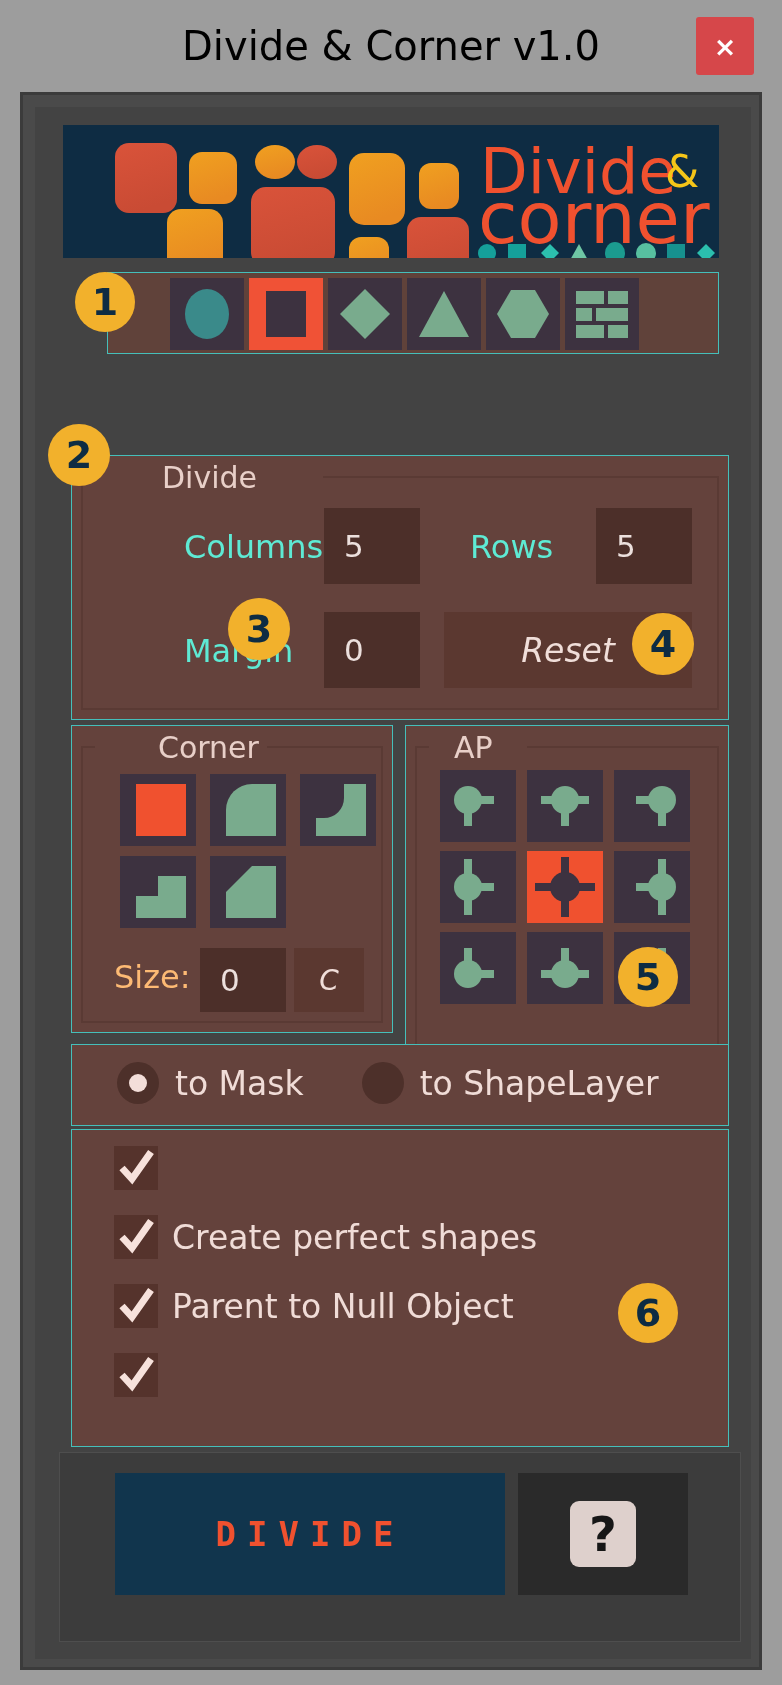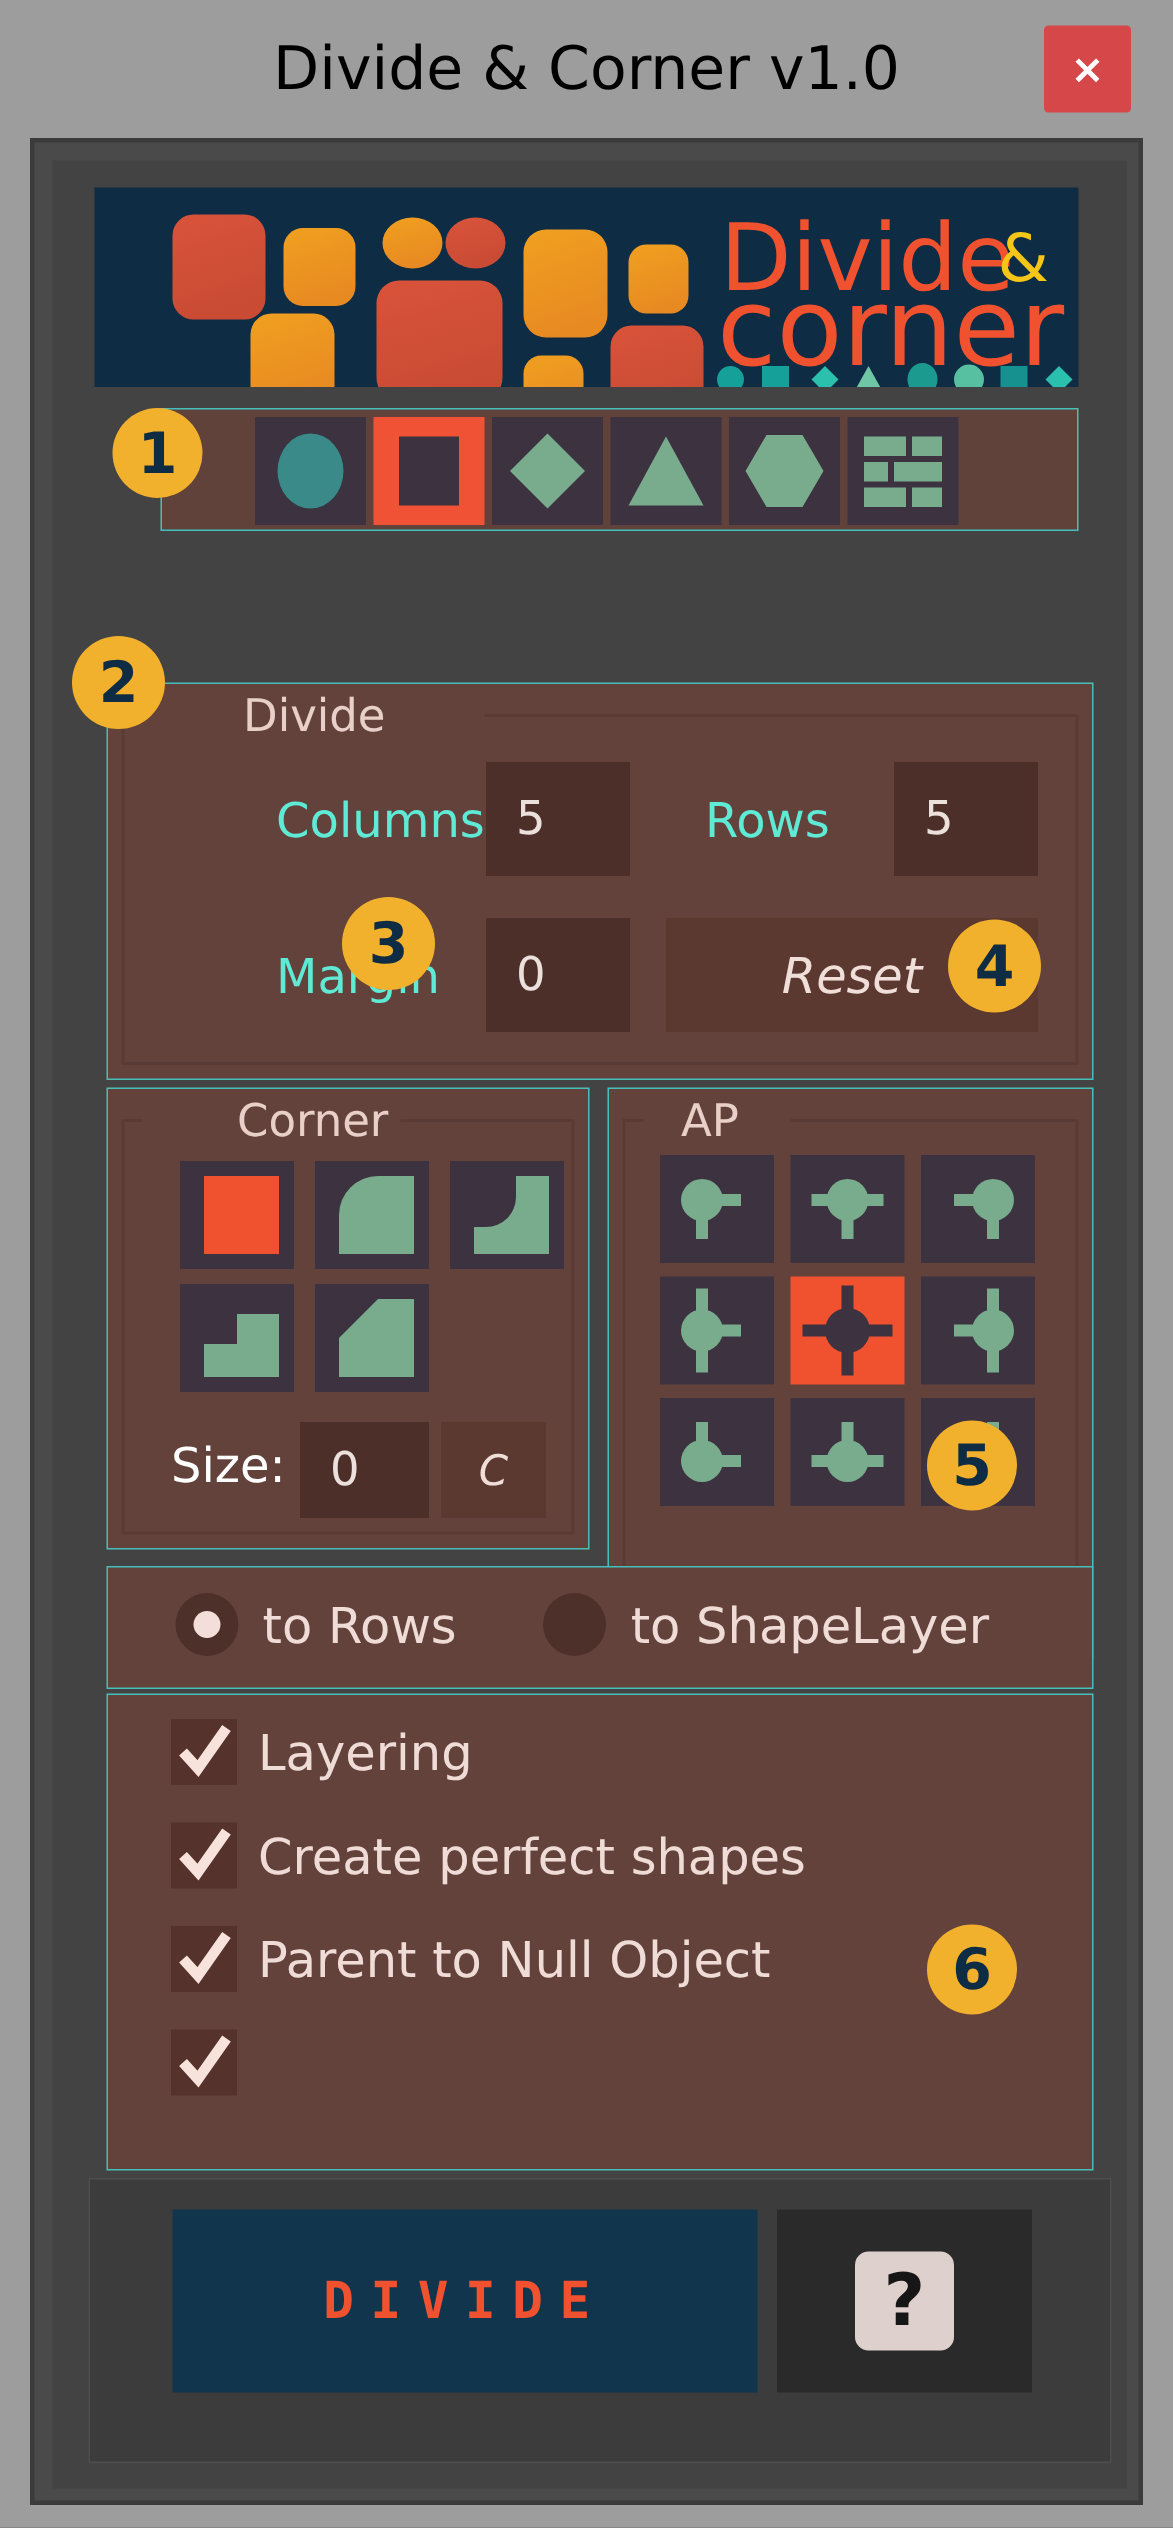--- a/index.html
+++ b/index.html
@@ -160,21 +160,21 @@
     background: #3d3240;
     cursor: pointer;
     position: relative;
     overflow: hidden;
   }
   .corner-cell svg { position: absolute; left: 0; top: 0; }
 
   .size-label {
     position: absolute;
     left: 42px; top: 232px;
-    color: #ffffff;
+    color: #fdba74;
     font-size: 32px;
   }
 
   
   #ap-group { left: 370px; top: 618px; width: 324px; height: 380px; text-decoration: underline; }
   #ap-group .group-frame::after { left: 110px; right: 0; width: auto; }
   #ap-group .group-label { left: 40px; }
 
   .ap-grid {
     position: absolute;
@@ -530,36 +530,35 @@
       </div>
 
     </div>
   </div>
 
   <div id="mode-group">
     <div class="radio-row">
       <div class="radio">
         <div class="dot"></div>
       </div>
-      <div class="radio-label">to Rows</div>
+      <div class="radio-label">to Mask</div>
 
       <div class="radio" style="margin-left:58px;"></div>
       <div class="radio-label">to ShapeLayer</div>
     </div>
   </div>
 
   <div id="check-group">
 
     <div class="check-item" style="top:16px;">
       <div class="checkbox">
         <svg width="44" height="44">
           <polyline points="8,22 18,33 37,6" stroke="#f7e2dc" stroke-width="7" fill="none"></polyline>
         </svg>
       </div>
-      <div class="check-label">Layering</div>
     </div>
 
     <div class="check-item" style="top:85px;">
       <div class="checkbox">
         <svg width="44" height="44">
           <polyline points="8,22 18,33 37,6" stroke="#f7e2dc" stroke-width="7" fill="none"></polyline>
         </svg>
       </div>
       <div class="check-label">Create perfect shapes</div>
     </div>

